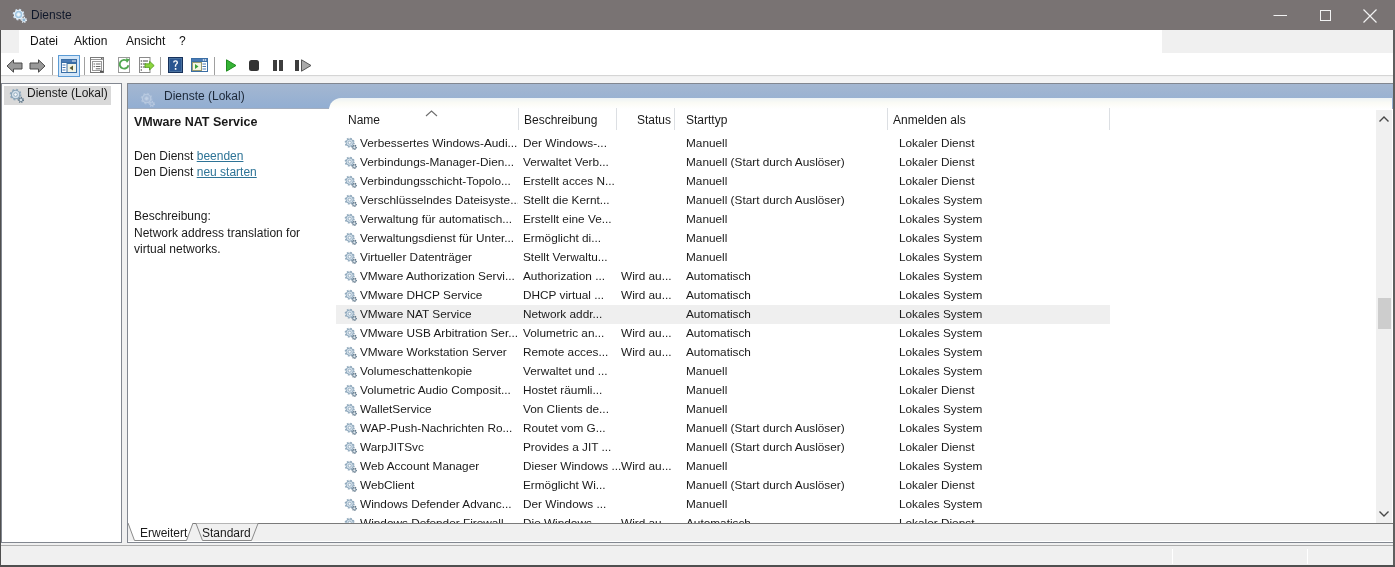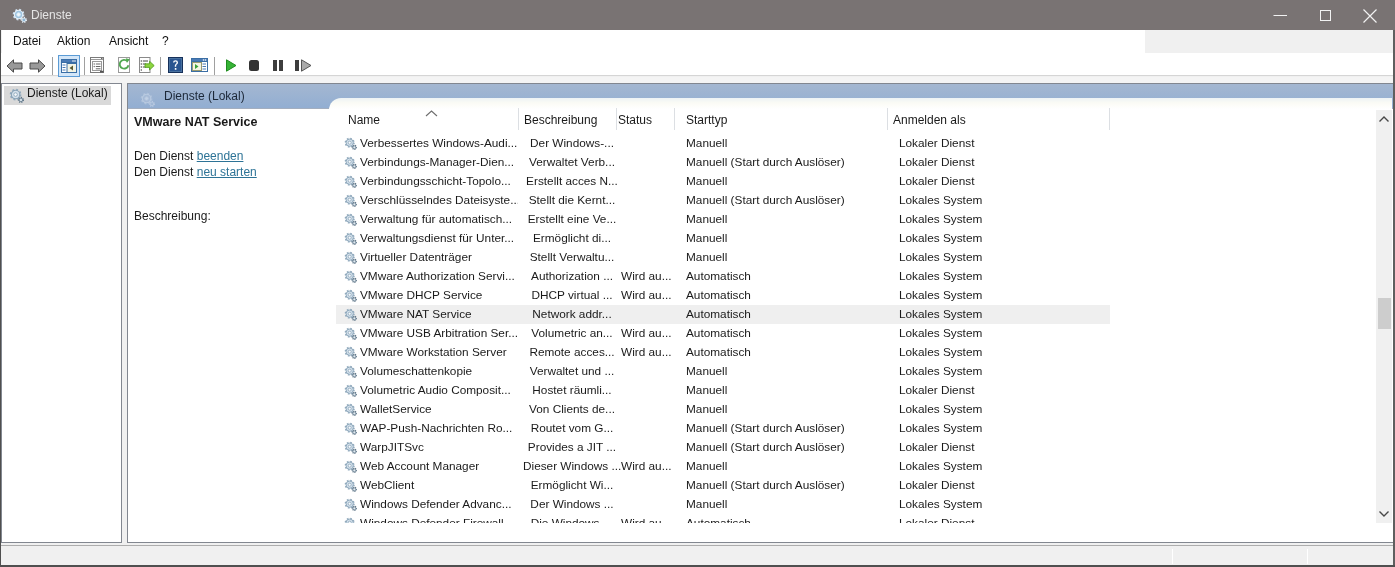--- a/index.html
+++ b/index.html
@@ -2,44 +2,44 @@
 <html><head>
 <meta charset="utf-8">
 <style>
 * { margin:0; padding:0; box-sizing:border-box; }
 html,body { width:1395px; height:567px; }
 body { font-family:"Liberation Sans", sans-serif; font-size:12px; color:#1a1a1a;
   background:#f0f0f0; position:relative; overflow:hidden; }
 .abs { position:absolute; }
 
 #titlebar { left:0; top:0; width:1395px; height:30px; background:#797373; color:#fff; }
-#titletext { left:31px; top:0; height:15px; line-height:30px; font-size:12px; color:#e5e5e5; }
-
-#menubar { left:2px; top:30px; width:1143px; height:23px; background:#fff; }
+#titletext { left:31px; top:0; height:15px; line-height:30px; font-size:12px; color:#0f172a; }
+
+#menubar { left:19px; top:30px; width:1143px; height:23px; background:#fff; }
 .mi { position:absolute; top:0; height:23px; line-height:23px; font-size:12px; color:#111; }
 
 #toolbar { left:1px; top:53px; width:1393px; height:23px; background:#fff; border-bottom:1px solid #d5d5d5; }
 .tsep { position:absolute; top:4px; width:1px; height:18px; background:#a0a0a0; }
 
 #lpanel { left:1px; top:83px; width:121px; height:460px; background:#fff; border:1px solid #828790; }
 #treesel { left:2px; top:2px; width:107px; height:19px; background:#d9d9d9; }
 #rpanel { left:127px; top:83px; width:1267px; height:460px; background:#fff; border:1px solid #828790; }
 #bluebar { left:0; top:0; width:1265px; height:24px; background:linear-gradient(#a4b7d1,#92aed2); }
 #blueline { left:0; top:24px; width:1265px; height:1px; background:#a3aebf; }
 #bluetitle { left:36px; top:0; width:300px; height:24px; line-height:24px; font-size:12px; color:#1c2838; }
 #descpane { left:0; top:25px; width:201px; height:415px; background:#fff; }
 #descpane div { position:absolute; left:6px; white-space:nowrap; }
 a.lnk { color:#2d7396; text-decoration:underline; }
 #list { left:201px; top:14px; width:1063px; height:425px; background:linear-gradient(180deg,#edf3f5 0px,#fbfbf5 5px,#ffffff 11px); border-top-left-radius:12px; overflow:hidden; }
 .hsep { position:absolute; top:10px; width:1px; height:22px; background:#dcdfe3; }
 .hdr { position:absolute; top:10px; height:25px; line-height:25px; font-size:12px; color:#1a1a1a; }
 .row { position:absolute; left:0; width:1063px; height:19px; }
 .row span { position:absolute; top:0; height:19px; line-height:19px; white-space:nowrap; overflow:hidden; font-size:11.8px; }
 .row .c0 { left:31px; width:158px; }
-.row .c1 { left:194px; width:98px;text-align:center; }
+.row .c1 { left:194px; width:98px; }
 .row .c2 { left:292px; width:60px; }
 .row .c3 { left:357px; width:200px; }
 .row .c4 { left:563px; width:180px;margin-left:7px; }
 .row svg.gi { position:absolute; left:15px; top:3px; }
 .rowsel { left:7px; top:0; width:774px; height:19px; background:#efefef; position:absolute; }
 
 #sbar { left:1248px; top:26px; width:16px; height:413px; background:#f0f0f0; }
 #sthumb { left:1.5px; top:188px; width:13px; height:31px; background:#cdcdcd; position:absolute; }
 
 #tabstrip { left:0; top:439px; width:1265px; height:18px; background:#f0f0f0; }
@@ -200,28 +200,29 @@
   <div id="blueline" class="abs"></div>
   <svg class="abs" style="left:12px;top:8px" width="15" height="15" viewBox="0 0 16 16" opacity="0.8">
       <use href="#gearb"></use>
     </svg>
   <div id="bluetitle" class="abs">Dienste (Lokal)</div>
   <div id="descpane" class="abs">
     <div style="top:6px;font-weight:bold;font-size:12.5px">VMware NAT Service</div>
     <div style="top:40px">Den Dienst <a class="lnk">beenden</a></div>
     <div style="top:56px">Den Dienst <a class="lnk">neu starten</a></div>
     <div style="top:100px">Beschreibung:</div>
+    <div style="top:116px;white-space:normal;width:190px;line-height:16px">Network address translation for virtual networks.</div>
   </div>
   <div id="list" class="abs">
     <div class="hdr" style="left:19px">Name</div>
     <svg class="abs" style="left:96px;top:12px" width="13" height="7" viewBox="0 0 13 7">
         <polyline points="1,6 6.5,1 12,6" fill="none" stroke="#6e6e6e" stroke-width="1.1"></polyline>
       </svg>
     <div class="hdr" style="left:195px">Beschreibung</div>
-    <div class="hdr" style="left:289px">Status</div>
+    <div class="hdr" style="left:308px">Status</div>
     <div class="hdr" style="left:357px">Starttyp</div>
     <div class="hdr" style="left:564px">Anmelden als</div>
     <div class="hsep" style="left:189px"></div>
     <div class="hsep" style="left:287px"></div>
     <div class="hsep" style="left:345px"></div>
     <div class="hsep" style="left:558px"></div>
     <div class="hsep" style="left:780px"></div>
     <div id="rows">
         <div class="row" style="top:36px">
           <svg class="gi" width="13" height="13" viewBox="0 0 16 16">
@@ -438,20 +439,30 @@
   </div>
   <div id="sbar" class="abs">
     <svg class="abs" style="left:3px;top:6px" width="10" height="6" viewBox="0 0 10 6">
         <polyline points="0.5,5.5 5,1 9.5,5.5" fill="none" stroke="#474747" stroke-width="1.4"></polyline>
       </svg>
     <div id="sthumb"></div>
     <svg class="abs" style="left:3px;top:401px" width="10" height="6" viewBox="0 0 10 6">
         <polyline points="0.5,0.5 5,5 9.5,0.5" fill="none" stroke="#474747" stroke-width="1.4"></polyline>
       </svg>
   </div>
+  <div id="tabstrip" class="abs">
+    <svg class="abs" style="left:0;top:0" width="1265" height="18">
+      <line x1="65" y1="0.5" x2="1265" y2="0.5" stroke="#7a7a7a"></line>
+      <polygon points="0,0 65,0 58.5,17.5 6.5,17.5" fill="#ffffff"></polygon>
+      <path d="M0 0 L6.5 17.5 L58.5 17.5 L65 0" fill="none" stroke="#8a8a8a"></path>
+      <path d="M68 0.5 L74.5 17.5 L123.5 17.5 L130 0.5" fill="#f0f0f0" stroke="#8a8a8a"></path>
+      <text x="12" y="13.5" font-family="Liberation Sans" font-size="12" fill="#1a1a1a">Erweitert</text>
+      <text x="74" y="13.5" font-family="Liberation Sans" font-size="12" fill="#1a1a1a">Standard</text>
+    </svg>
+  </div>
 </div>
 
 <div id="statusbar" class="abs">
   <div class="ssep" style="left:1172px"></div>
   <div class="ssep" style="left:1307px"></div>
 </div>
 
 <div id="wl" class="abs"></div>
 <div id="wr" class="abs"></div>
 <div id="wb" class="abs"></div>

